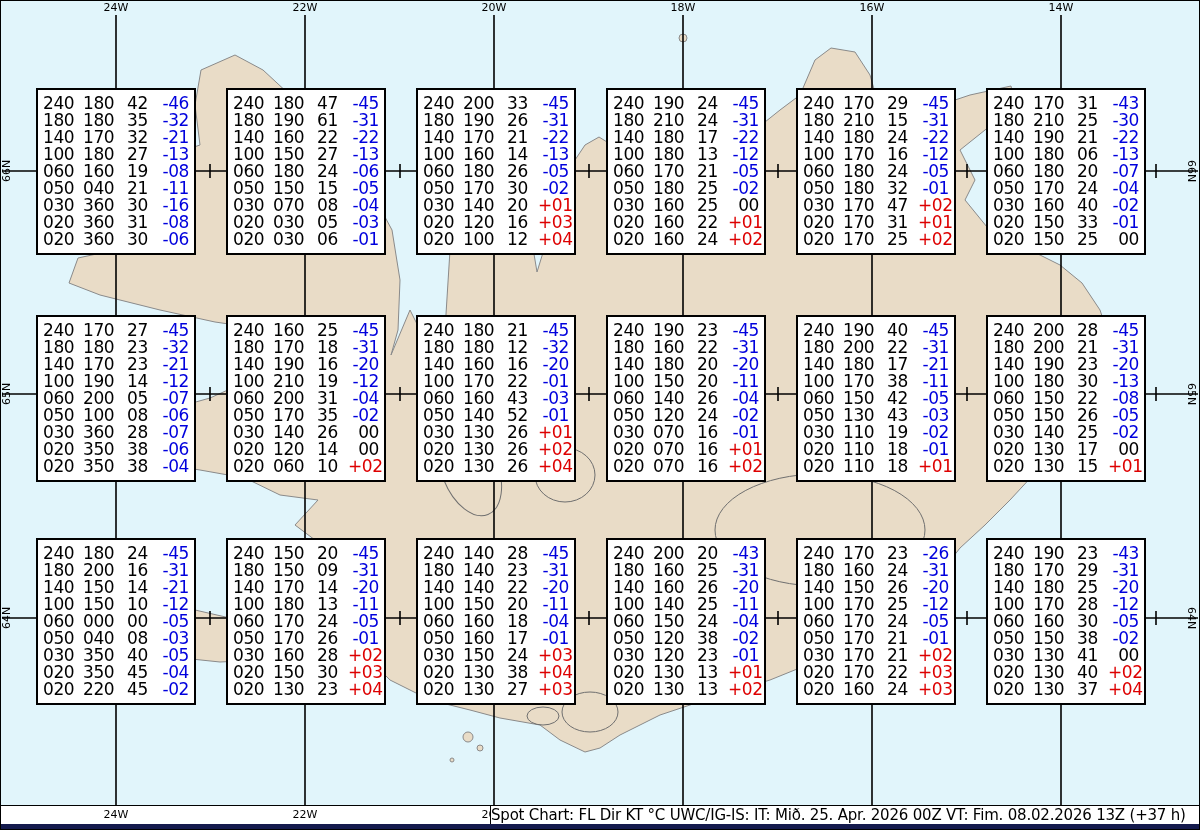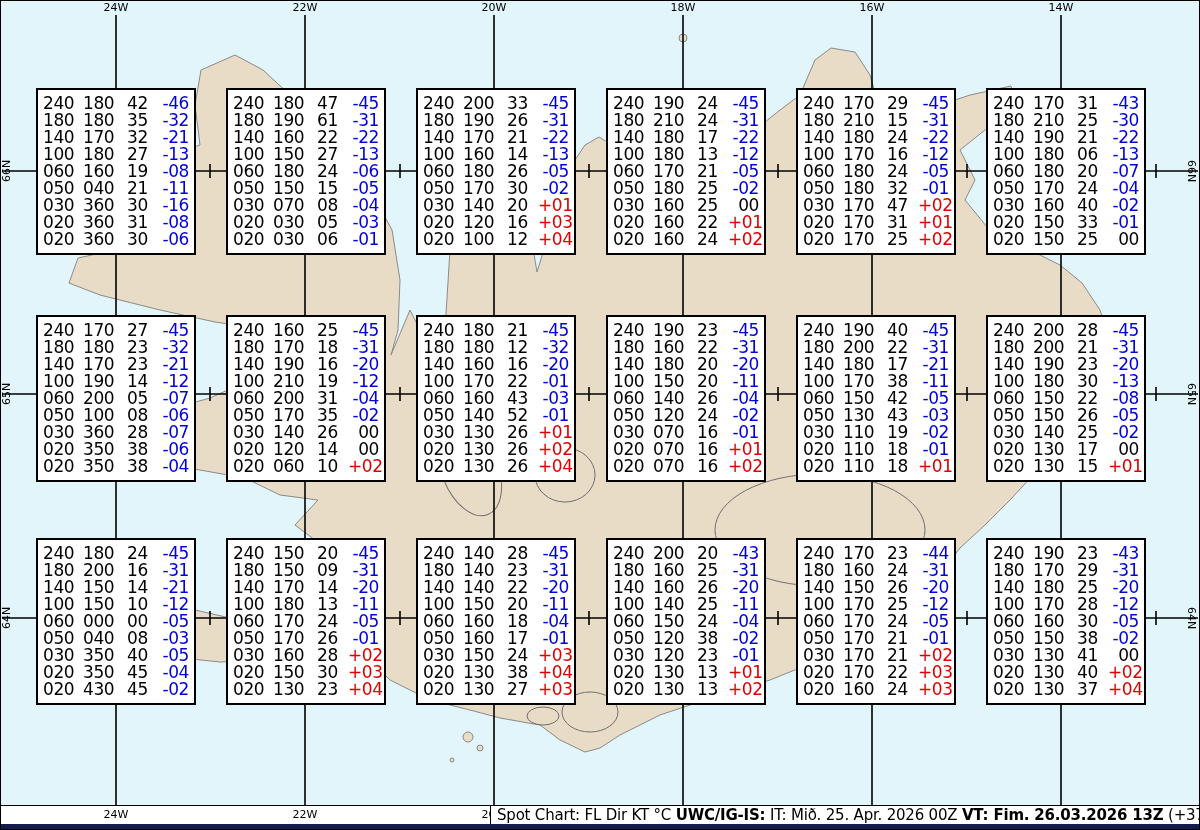--- a/index.html
+++ b/index.html
@@ -33,23 +33,23 @@
   .temp-zero{color:#000;}
   #bottom-strip{
     position:absolute;left:0;top:805px;width:1200px;height:19px;
     background:#ffffff;border-top:1px solid #000;z-index:8;
   }
   #caption-bar{
     position:absolute;left:490px;top:806px;width:710px;height:18px;
     background:#ffffff;border-left:1px solid #000;
     z-index:10;display:flex;align-items:center;
     font-size:15px;letter-spacing:-0.2px;color:#000;
-    padding-left:6px;box-sizing:border-box;white-space:nowrap;
+    box-sizing:border-box;white-space:nowrap;
   }
-  #caption-bar .seg-bold{font-weight:700;}
+  #caption-bar .seg-bold{font-weight:400;}
   #navy-bar{
     position:absolute;left:0;top:824px;width:1200px;height:6px;z-index:12;
   }
   #outer-frame{
     position:absolute;left:0;top:0;width:1198px;height:828px;
     border:1px solid #000;z-index:15;pointer-events:none;
   }
 </style>
 </head>
 <body>
@@ -836,21 +836,21 @@
         <span class="st-temp temp-neg">-05</span>
       </div>
       <div class="st-row">
         <span>020</span>
         <span>350</span>
         <span>45</span>
         <span class="st-temp temp-neg">-04</span>
       </div>
       <div class="st-row">
         <span>020</span>
-        <span>430</span>
+        <span>220</span>
         <span>45</span>
         <span class="st-temp temp-neg">-02</span>
       </div>
     </div>
     <div class="station-box" style="left: 226px; top: 538px;">
       <div class="st-row">
         <span>240</span>
         <span>150</span>
         <span>20</span>
         <span class="st-temp temp-neg">-45</span>
@@ -1014,21 +1014,21 @@
         <span>130</span>
         <span>13</span>
         <span class="st-temp temp-pos">+02</span>
       </div>
     </div>
     <div class="station-box" style="left: 796px; top: 538px;">
       <div class="st-row">
         <span>240</span>
         <span>170</span>
         <span>23</span>
-        <span class="st-temp temp-neg">-44</span>
+        <span class="st-temp temp-neg">-26</span>
       </div>
       <div class="st-row">
         <span>180</span>
         <span>160</span>
         <span>24</span>
         <span class="st-temp temp-neg">-31</span>
       </div>
       <div class="st-row">
         <span>140</span>
         <span>150</span>
@@ -1151,19 +1151,19 @@
     <div class="coord-label" style="left: 494px; top: 3px;">20W</div>
     <div class="coord-label" style="left: 683px; top: 3px;">18W</div>
     <div class="coord-label" style="left: 872px; top: 3px;">16W</div>
     <div class="coord-label" style="left: 1061px; top: 3px;">14W</div>
   </div>
 
 <div id="caption-bar">
     <span style="white-space: pre;">Spot Chart: FL Dir KT °C </span>
     <span class="seg-bold" style="white-space: pre;">UWC/IG-IS:</span>
     <span style="white-space: pre;"> IT: Mið. 25. Apr. 2026 00Z </span>
-    <span class="seg-bold" style="white-space: pre;">VT: Fim. 26.03.2026 13Z</span>
+    <span class="seg-bold" style="white-space: pre;">VT: Fim. 08.02.2026 13Z</span>
     <span style="white-space: pre;"> (+37 h)</span>
   </div>
 
 <div id="navy-bar" style="background: rgb(20, 26, 77);"></div>
 
 <div id="outer-frame"></div>
 
 </body></html>

